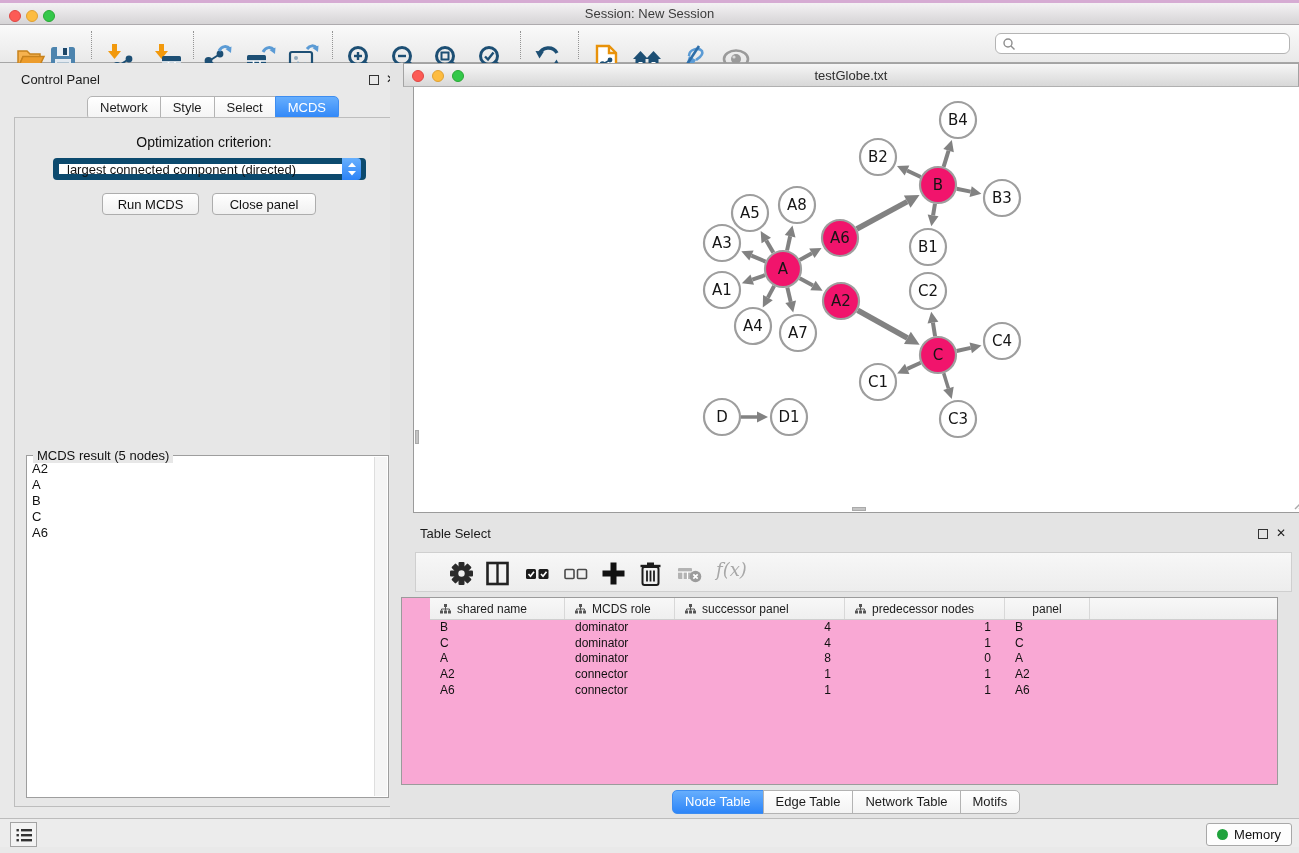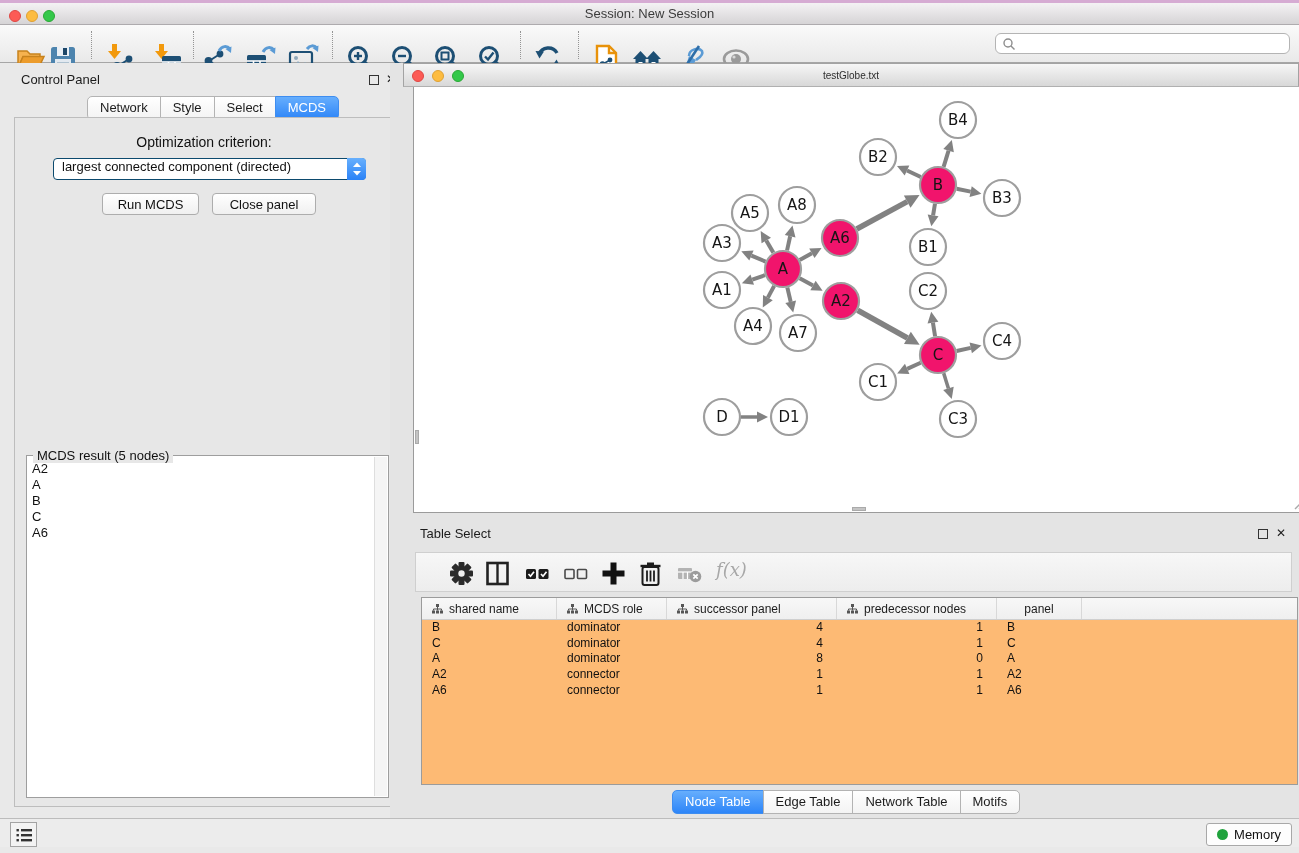--- a/index.html
+++ b/index.html
@@ -40,61 +40,61 @@
 
   .seg-tabs { position:absolute; display:inline-flex; }
   .seg { background:linear-gradient(#ffffff,#f3f3f3); border:1px solid #b3b3b3; margin-left:-1px;
     font-size:13px; color:#1c1c1c; padding:3px 12px 4px 12px; white-space:nowrap; }
   .seg:first-child { border-top-left-radius:5px; border-bottom-left-radius:5px; margin-left:0; }
   .seg:last-child { border-top-right-radius:5px; border-bottom-right-radius:5px; }
   .seg.active { background:linear-gradient(#66aefd,#2d85f8); border-color:#3e8df0; color:#fff; }
 
   .inner-panel { position:absolute; left:5px; top:54px; width:380px; height:690px; background:#e7e7e7; border:1px solid #bdbdbd; }
   .opt-label { position:absolute; left:0; top:16px; width:100%; text-align:center; font-size:14px; color:#111; }
-  .criterion { position:absolute; left:38px; top:40px; width:313px; height:22px; background:#fff; border:1px solid #0c4a6e; border-radius:4px;
-    display:flex; align-items:flex-start; }
+  .criterion { position:absolute; left:38px; top:40px; width:313px; height:22px; background:#fff; border:6px solid #0c4a6e; border-radius:4px;
+    display:flex; align-items:center; }
   .criterion .val { flex:1; font-size:13px; color:#111; padding-left:8px; white-space:nowrap; overflow:hidden; }
   .criterion .stepper { width:19px; height:22px; margin:-1px -1px 0 0; border-radius:0 4px 4px 0;
     background:linear-gradient(#68b0fd,#2a82f7); display:flex; align-items:center; justify-content:center; }
   .btn { position:absolute; height:22px; background:linear-gradient(#ffffff,#f0f0f0); border:1px solid #adadad; border-radius:4px;
     font-size:13px; color:#111; display:flex; align-items:center; justify-content:center; }
 
   .fieldset { position:absolute; left:17px; top:392px; width:363px; height:343px; border:1px solid #9e9e9e; background:#fff; }
   .legend { position:absolute; left:6px; top:-8px; background:#e7e7e7; padding:0 4px; font-size:13px; color:#111; }
   .mcds-list { position:absolute; left:1px; top:5px; right:14px; bottom:1px; overflow:hidden; }
   .mcds-item { font-size:13px; line-height:16px; padding-left:4px; color:#111; }
   .vtrack { position:absolute; right:1px; top:1px; bottom:1px; width:13px; background:#f5f5f5; border-left:1px solid #dedede; }
 
   
   .right-area { left:390px; top:63px; width:909px; height:755px; background:#e4e4e4; }
 
   
   .netwin { position:absolute; left:13px; top:0; width:896px; height:450px; }
   .net-titlebar { position:absolute; left:0; top:0; width:896px; height:24px;
     background:linear-gradient(#f6f6f6,#d8d8d8); border:1px solid #a3a3a3; border-bottom:1px solid #b0b0b0;
     display:flex; align-items:center; justify-content:center; }
-  .net-title { font-size:10px; color:#2e2e2e; }
+  .net-title { font-size:13px; color:#2e2e2e; }
   .ntl { position:absolute; top:6px; width:12px; height:12px; border-radius:50%; }
   .ntl.red { left:8px; background:#fc5b55; border:1px solid #df4744; }
   .ntl.yellow { left:28px; background:#fdbc40; border:1px solid #dfa134; }
   .ntl.green { left:48px; background:#34c84a; border:1px solid #2aa836; }
   .net-canvas { position:absolute; left:10px; top:24px; width:896px; height:426px; background:#fff; border:1px solid #9b9b9b; border-top:none; }
   .net-canvas svg { display:block; }
   .thumb { position:absolute; background:#c4c4c4; border:1px solid #aaa; }
   .grip { position:absolute; right:2px; bottom:2px; width:14px; height:14px; }
 
   
   .tp-title { position:absolute; left:30px; top:463px; font-size:13px; color:#1c1c1c; }
   .tp-toolbar { position:absolute; left:25px; top:489px; width:877px; height:40px;
     background:linear-gradient(#f7f7f7,#ededed); border:1px solid #cfcfcf; }
   .tp-icon { position:absolute; top:7px; width:27px; height:27px; }
   .tp-icon svg { width:27px; height:27px; display:block; }
   .fx { position:absolute; top:6px; font-family:"DejaVu Serif","Liberation Serif",serif; font-style:italic; font-size:18px; color:#a7a7a7;text-align:right; }
 
-  .ntable { position:absolute; left:31px; top:534px; width:877px; height:188px; background:#fdba74; border:1px solid #9b9b9b; overflow:hidden; }
+  .ntable { position:absolute; left:11px; top:534px; width:877px; height:188px; background:#f9a8d4; border:1px solid #9b9b9b; overflow:hidden;padding-left:28px; }
   .thead { display:grid; grid-template-columns:135px 110px 170px 160px 85px 1fr; height:22px;
     background:linear-gradient(#f8f8f8,#efefef); border-bottom:1px solid #cfcfcf; }
   .th { display:flex; align-items:center; gap:6px; padding-left:10px; font-size:12px; color:#1c1c1c; border-right:1px solid #d8d8d8; overflow:hidden; white-space:nowrap; }
   .th.c4 { justify-content:center; padding-left:0; }
   .th.c5 { border-right:none; }
   .tr { display:grid; grid-template-columns:135px 110px 170px 160px 85px 1fr; height:15.7px; }
   .td { font-size:12px; color:#111; padding-left:10px; white-space:nowrap; overflow:hidden; line-height:15.7px; }
   .td.c2, .td.c3 { text-align:right; padding-left:0; padding-right:14px; }
 
   .tp-tabs { position:absolute; top:727px; display:inline-flex; }

